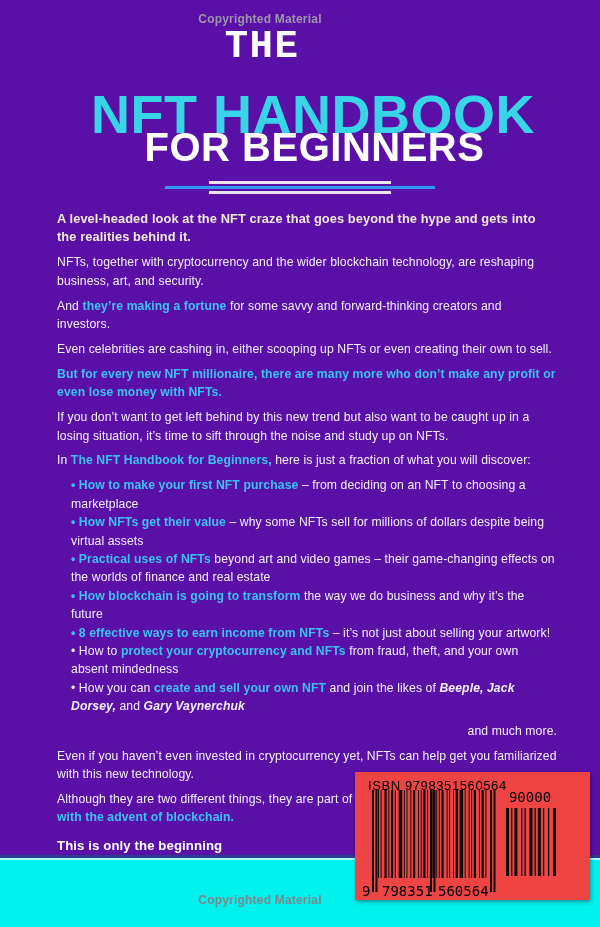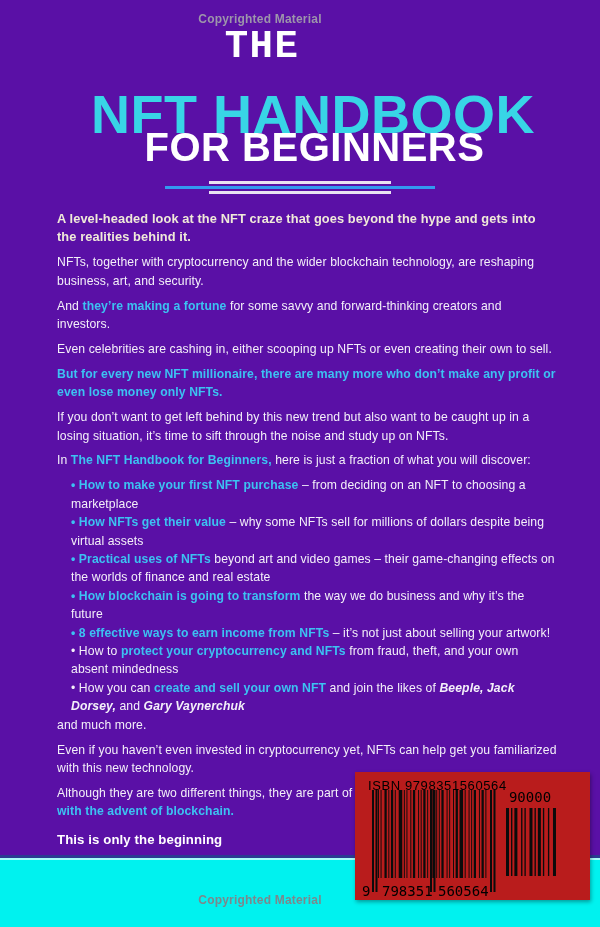--- a/index.html
+++ b/index.html
@@ -34,27 +34,27 @@
       font-size:40px;font-weight:800;color:#fff;letter-spacing:.5px;line-height:1;padding-left:29px;}
   .divider{position:absolute;top:181px;left:165px;width:270px;height:13px;}
   .d-blue{position:absolute;top:5px;left:0;width:270px;height:3px;background:var(--div-blue);}
   .d-white{position:absolute;left:44px;width:182px;height:2.5px;background:var(--div-white);}
   .d-top{top:0;}
   .d-bot{top:10px;}
   .content{position:absolute;top:210px;left:57px;width:500px;}
   p.para{margin:0 0 6.5px;font-size:12.2px;line-height:18.4px;color:var(--body);letter-spacing:.1px;}
   p.lead{color:var(--lead);font-weight:bold;font-size:12.8px;}
   p.bullet{margin:0;padding-left:14px;}
-  p.bullet + p.para:not(.bullet){margin-top:0;}
+  p.bullet + p.para:not(.bullet){margin-top:6px;text-align:right;}
   p.closing{margin-top:9px;font-weight:bold;color:#fff;font-size:13.2px;line-height:20px;}
   .r-cy{color:var(--accent);font-weight:bold;}
   .r-bi{font-weight:bold;font-style:italic;}
   .band{position:absolute;left:0;top:855px;width:600px;height:72px;background:var(--band);
         border-top:3px solid var(--band-edge);box-shadow:inset 0 2px 0 #a9fdf8;}
-  .barcode-box{position:absolute;left:355px;top:772px;width:235px;height:128px;background:#b91c1c;
+  .barcode-box{position:absolute;left:355px;top:772px;width:235px;height:128px;background:#ef4444;
         box-shadow:1px 2px 4px rgba(0,0,0,.35);}
   .isbn-label{position:absolute;top:6px;left:13px;font-size:13px;color:#000;
         font-family:"Liberation Sans",sans-serif;letter-spacing:.6px;font-weight:normal;}
   .barcode-box svg{position:absolute;left:7px;top:16px;}
   .barcode-box svg rect{fill:#0b0b0b;}
   .bc-digit{font-family:"DejaVu Sans Mono",monospace;font-size:14px;fill:#000;}
 </style>
 </head>
 <body>
 
@@ -70,21 +70,21 @@
     <span class="d-white d-top"></span>
     <span class="d-blue"></span>
     <span class="d-white d-bot"></span>
   </div>
 
   <div class="content" id="body-content">
       <p class="para lead"><span>A level-headed look at the NFT craze that goes beyond the hype and gets into the realities behind it.</span></p>
       <p class="para"><span>NFTs, together with cryptocurrency and the wider blockchain technology, are reshaping business, art, and security.</span></p>
       <p class="para"><span>And </span><span class="r-cy">they’re making a fortune</span><span> for some savvy and forward-thinking creators and investors.</span></p>
       <p class="para"><span>Even celebrities are cashing in, either scooping up NFTs or even creating their own to sell.</span></p>
-      <p class="para"><span class="r-cy">But for every new NFT millionaire, there are many more who don’t make any profit or even lose money only NFTs.</span></p>
+      <p class="para"><span class="r-cy">But for every new NFT millionaire, there are many more who don’t make any profit or even lose money with NFTs.</span></p>
       <p class="para"><span>If you don’t want to get left behind by this new trend but also want to be caught up in a losing situation, it’s time to sift through the noise and study up on NFTs.</span></p>
       <p class="para"><span>In </span><span class="r-cy">The NFT Handbook for Beginners,</span><span> here is just a fraction of what you will discover:</span></p>
       <p class="para bullet"><span class="r-cy">• How to make your first NFT purchase</span><span> – from deciding on an NFT to choosing a marketplace</span></p>
       <p class="para bullet"><span class="r-cy">• How NFTs get their value</span><span> – why some NFTs sell for millions of dollars despite being virtual assets</span></p>
       <p class="para bullet"><span class="r-cy">• Practical uses of NFTs</span><span> beyond art and video games – their game-changing effects on the worlds of finance and real estate</span></p>
       <p class="para bullet"><span class="r-cy">• How blockchain is going to transform</span><span> the way we do business and why it’s the future</span></p>
       <p class="para bullet"><span class="r-cy">• 8 effective ways to earn income from NFTs</span><span> – it’s not just about selling your artwork!</span></p>
       <p class="para bullet"><span>• How to </span><span class="r-cy">protect your cryptocurrency and NFTs</span><span> from fraud, theft, and your own absent mindedness</span></p>
       <p class="para bullet"><span>• How you can </span><span class="r-cy">create and sell your own NFT</span><span> and join the likes of </span><span class="r-bi">Beeple, Jack Dorsey,</span><span> and </span><span class="r-bi">Gary Vaynerchuk</span></p>
       <p class="para"><span>and much more.</span></p>

